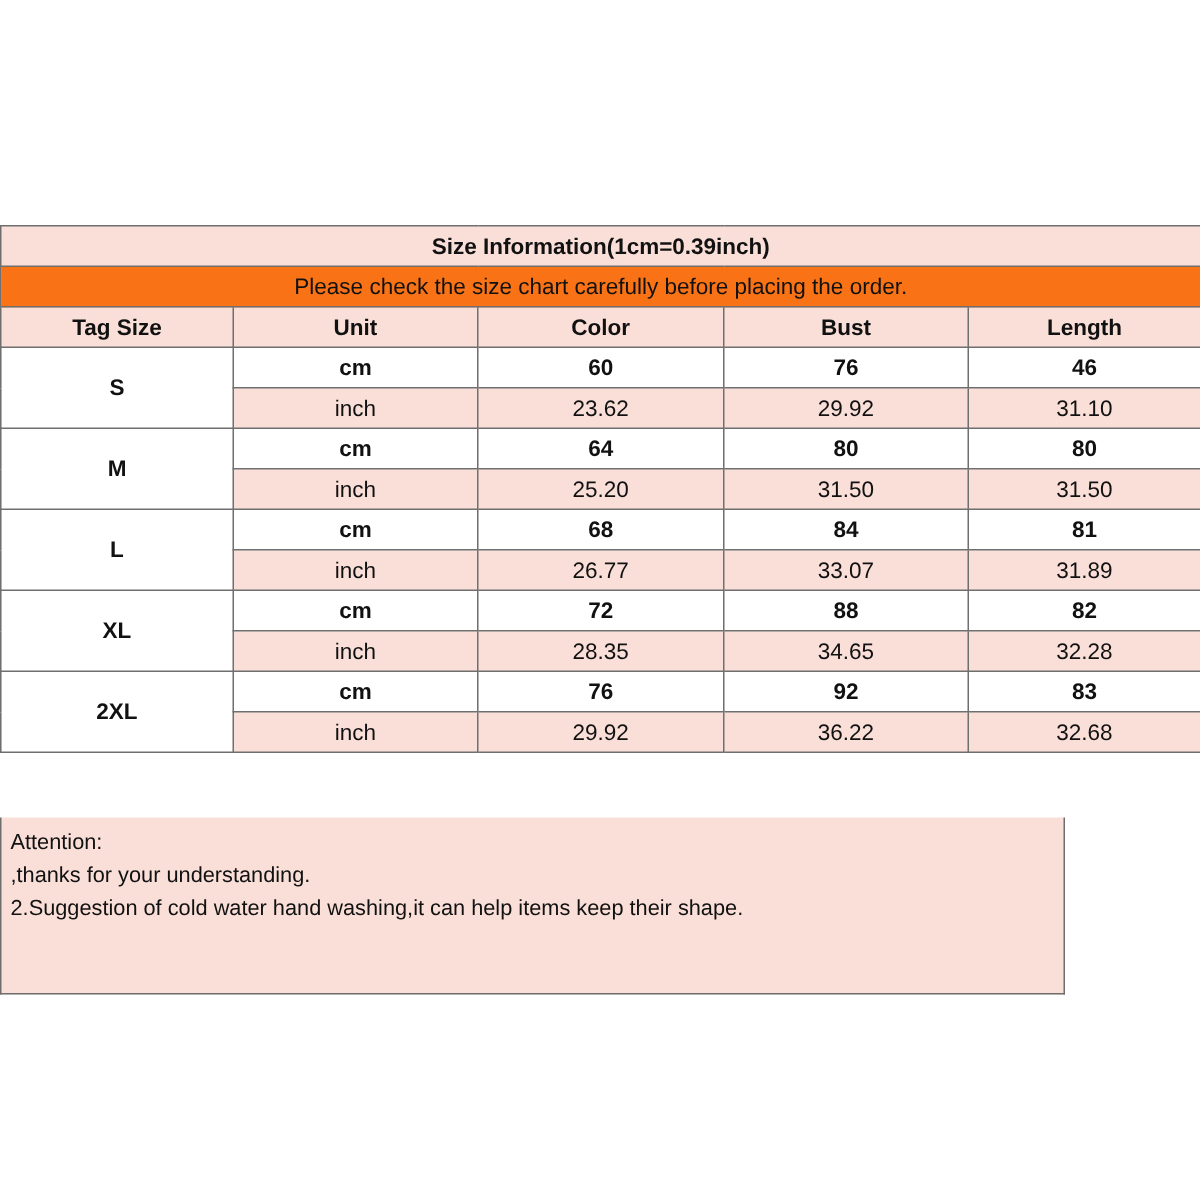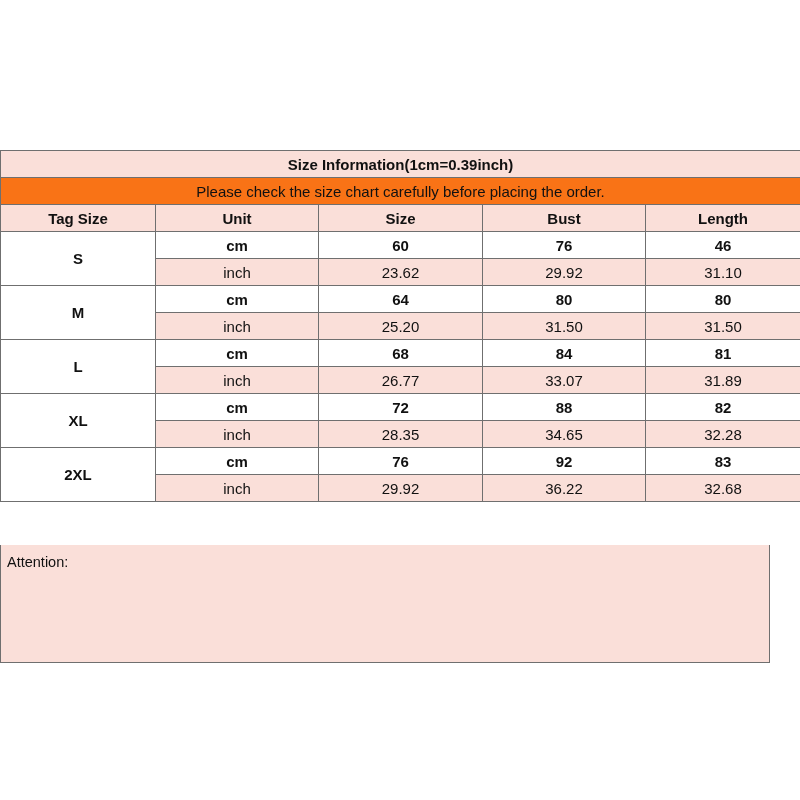--- a/index.html
+++ b/index.html
@@ -72,21 +72,21 @@
     font-weight: bold;
   }
   td.row-pink {
     background: #fadfd9;
     height: 26px;
   }
   .attention {
     position: absolute;
     left: 0px;
     top: 545px;
-    width: 770px;
+    width: 710px;
     height: 118px;
     background: #fadfd9;
     border: 1px solid #6f6f6f;
     border-top: none;
     box-sizing: border-box;
     padding: 6px 6px 0 6px;
   }
   .attention .line {
     font-size: 14.5px;
     color: #111111;
@@ -111,21 +111,21 @@
       <tbody>
         <tr>
           <td class="title-cell" colspan="5">Size Information(1cm=0.39inch)</td>
         </tr>
         <tr>
           <td class="subtitle-cell" colspan="5">Please check the size chart carefully before placing the order.</td>
         </tr>
         <tr>
           <td class="head-cell">Tag Size</td>
           <td class="head-cell">Unit</td>
-          <td class="head-cell">Size</td>
+          <td class="head-cell">Color</td>
           <td class="head-cell">Bust</td>
           <td class="head-cell">Length</td>
         </tr>
 
         <tr>
           <td class="tag-cell" rowspan="2">S</td>
           <td class="row-white">cm</td>
           <td class="row-white">60</td>
           <td class="row-white">76</td>
           <td class="row-white">46</td>
@@ -191,15 +191,17 @@
           <td class="row-pink">29.92</td>
           <td class="row-pink">36.22</td>
           <td class="row-pink">32.68</td>
         </tr>
       </tbody>
     </table>
   </div>
 
   <div class="attention">
     <div class="line">Attention:</div>
+    <div class="line">,thanks for your understanding.</div>
+    <div class="line">2.Suggestion of cold water hand washing,it can help items keep their shape.</div>
   </div>
 
 </div>
 
 </body></html>

